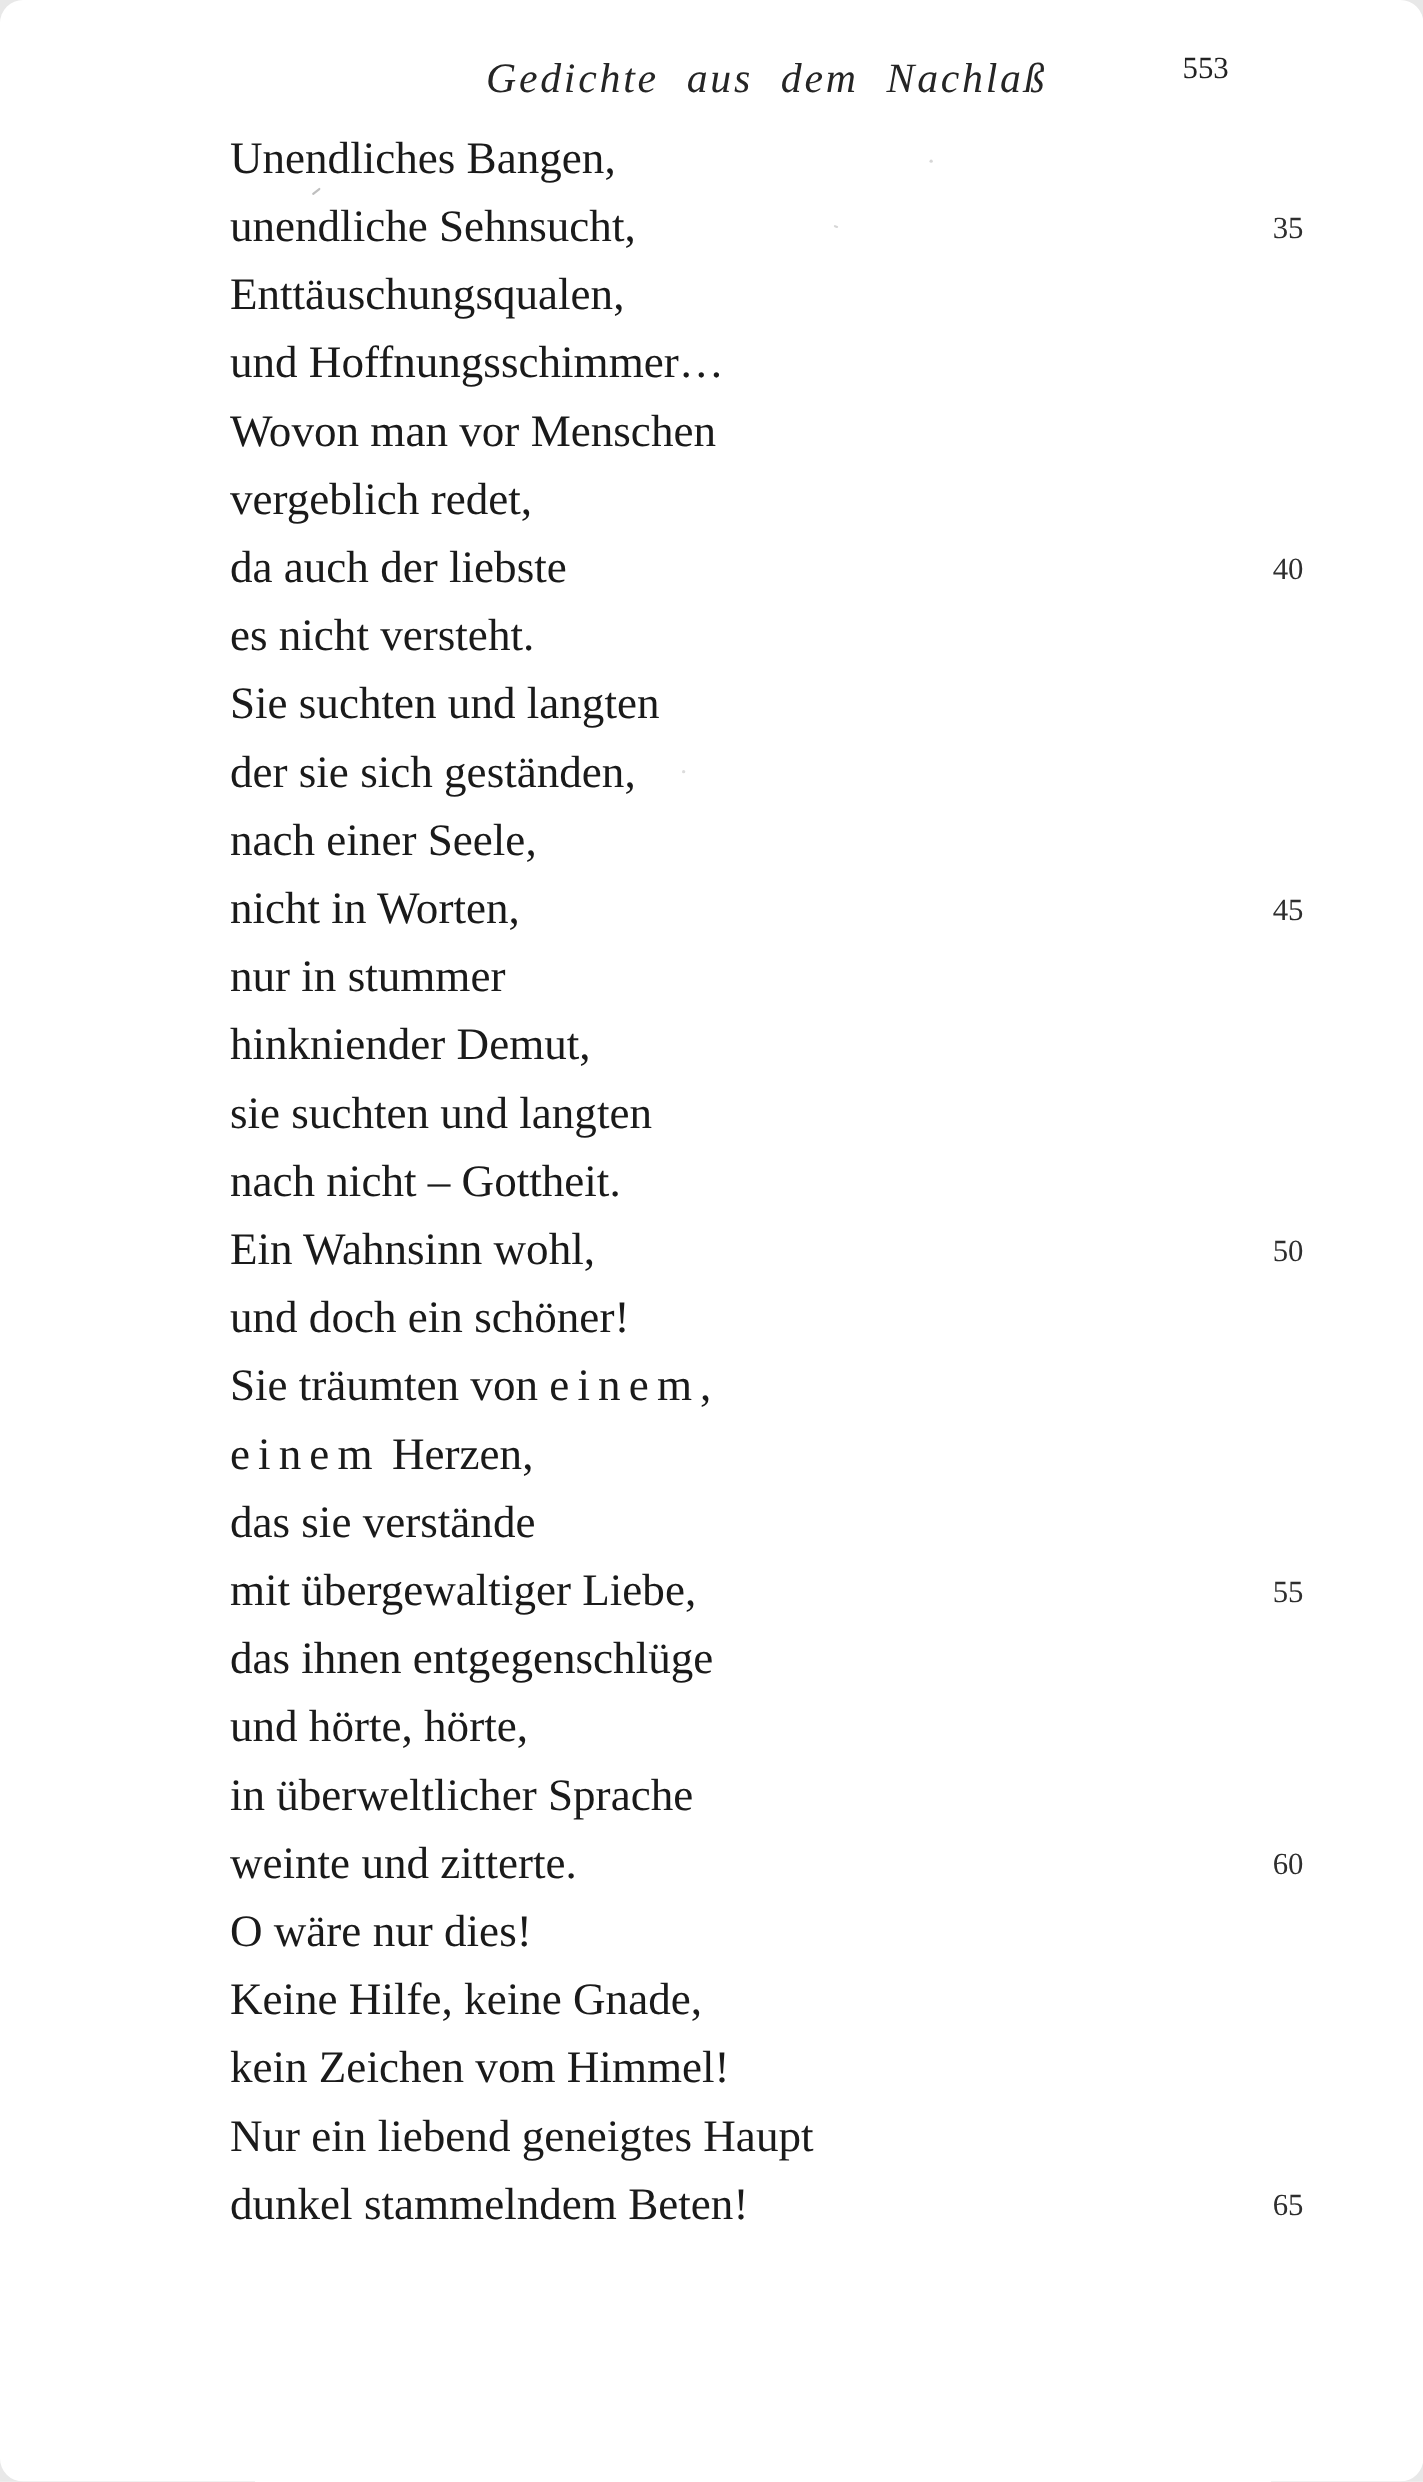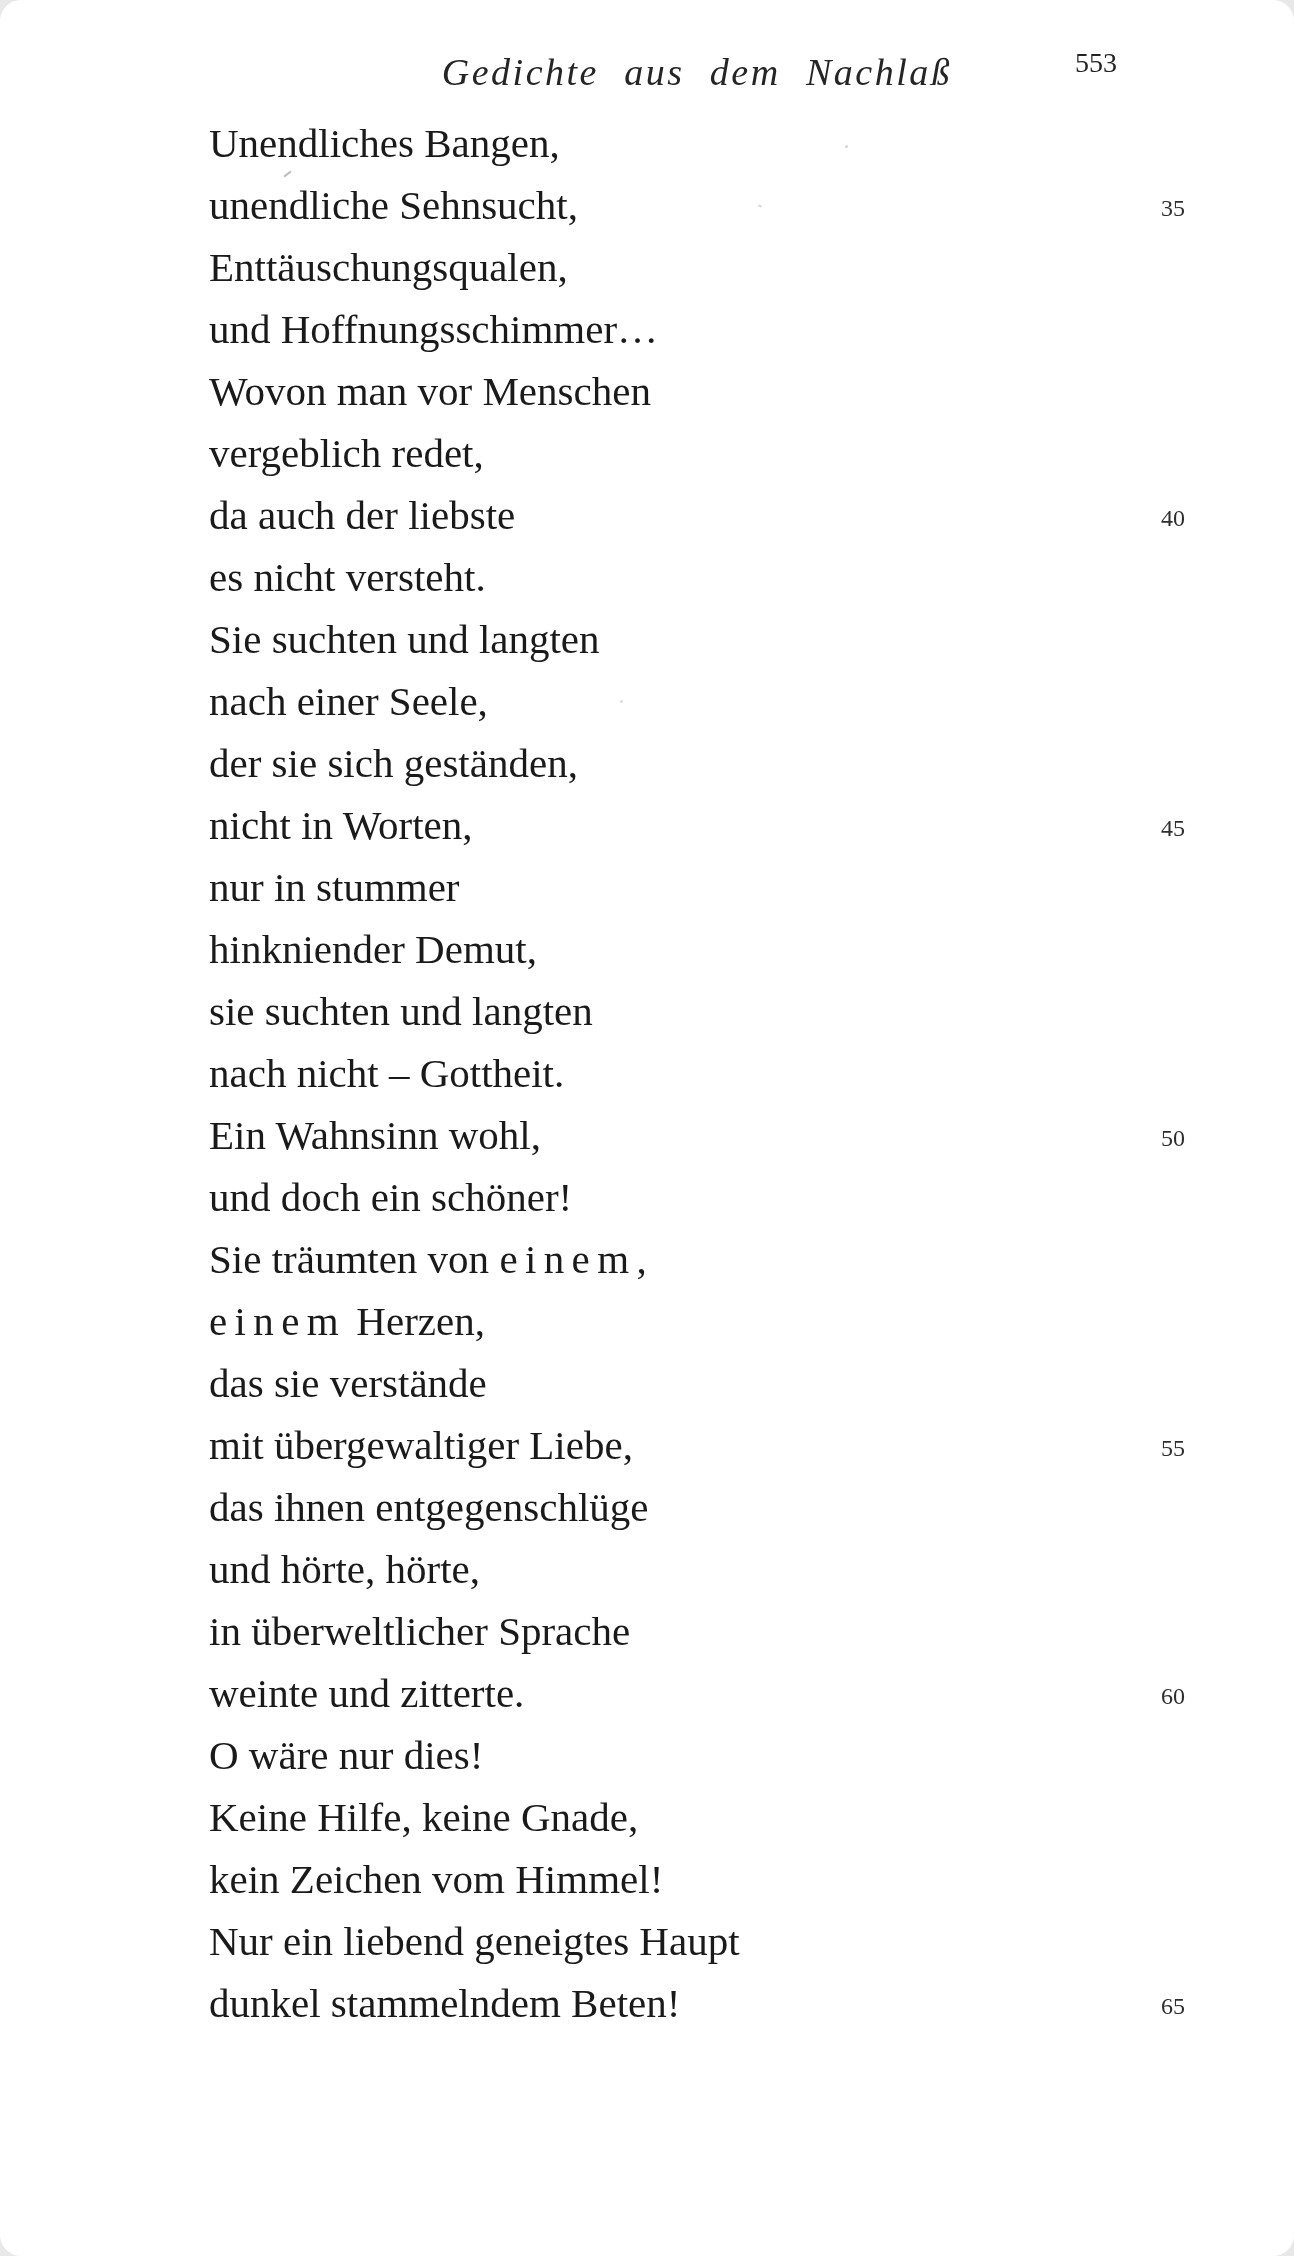--- a/index.html
+++ b/index.html
@@ -60,21 +60,21 @@
     white-space: nowrap;
   }
   .verse-text { color: #1a1a1a; }
   .gesperrt { letter-spacing: 0.18em; }
   .line-number {
     position: absolute;
     top: 3px;
     right: 0;
     height: 62px;
     line-height: 62px;
-    font-size: 24px;
+    font-size: 28px;
     font-variant-numeric: oldstyle-nums;
     color: #2e2e2e;
   }
 
   
   .speck {
     position: absolute;
     background: #8a8a8a;
     border-radius: 2px;
   }
@@ -96,22 +96,22 @@
   <main class="poem" id="poem">
       <div class="poem-line"><span class="verse-text"><span>Unendliches Bangen,</span></span></div>
       <div class="poem-line"><span class="verse-text"><span>unendliche Sehnsucht,</span></span><span class="line-number">35</span></div>
       <div class="poem-line"><span class="verse-text"><span>Enttäuschungsqualen,</span></span></div>
       <div class="poem-line"><span class="verse-text"><span>und Hoffnungsschimmer…</span></span></div>
       <div class="poem-line"><span class="verse-text"><span>Wovon man vor Menschen</span></span></div>
       <div class="poem-line"><span class="verse-text"><span>vergeblich redet,</span></span></div>
       <div class="poem-line"><span class="verse-text"><span>da auch der liebste</span></span><span class="line-number">40</span></div>
       <div class="poem-line"><span class="verse-text"><span>es nicht versteht.</span></span></div>
       <div class="poem-line"><span class="verse-text"><span>Sie suchten und langten</span></span></div>
+      <div class="poem-line"><span class="verse-text"><span>der sie sich geständen,</span></span></div>
       <div class="poem-line"><span class="verse-text"><span>nach einer Seele,</span></span></div>
-      <div class="poem-line"><span class="verse-text"><span>der sie sich geständen,</span></span></div>
       <div class="poem-line"><span class="verse-text"><span>nicht in Worten,</span></span><span class="line-number">45</span></div>
       <div class="poem-line"><span class="verse-text"><span>nur in stummer</span></span></div>
       <div class="poem-line"><span class="verse-text"><span>hinkniender Demut,</span></span></div>
       <div class="poem-line"><span class="verse-text"><span>sie suchten und langten</span></span></div>
       <div class="poem-line"><span class="verse-text"><span>nach nicht – Gottheit.</span></span></div>
       <div class="poem-line"><span class="verse-text"><span>Ein Wahnsinn wohl,</span></span><span class="line-number">50</span></div>
       <div class="poem-line"><span class="verse-text"><span>und doch ein schöner!</span></span></div>
       <div class="poem-line"><span class="verse-text"><span>Sie träumten von </span><span class="gesperrt">einem</span><span>,</span></span></div>
       <div class="poem-line"><span class="verse-text"><span class="gesperrt">einem</span><span> Herzen,</span></span></div>
       <div class="poem-line"><span class="verse-text"><span>das sie verstände</span></span></div>

